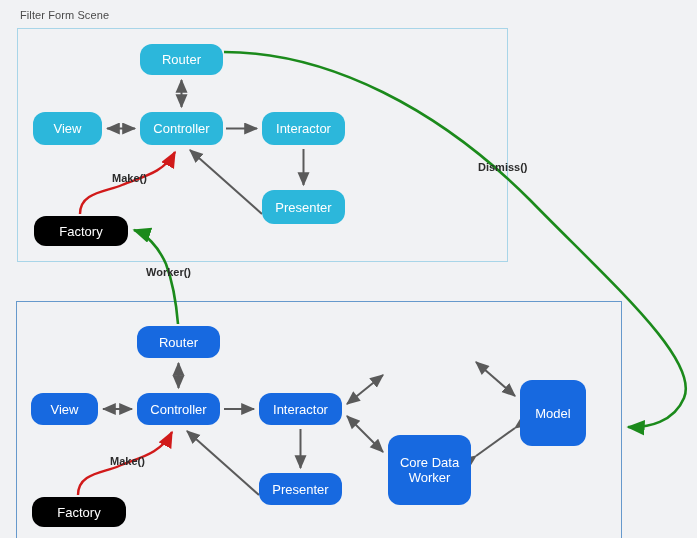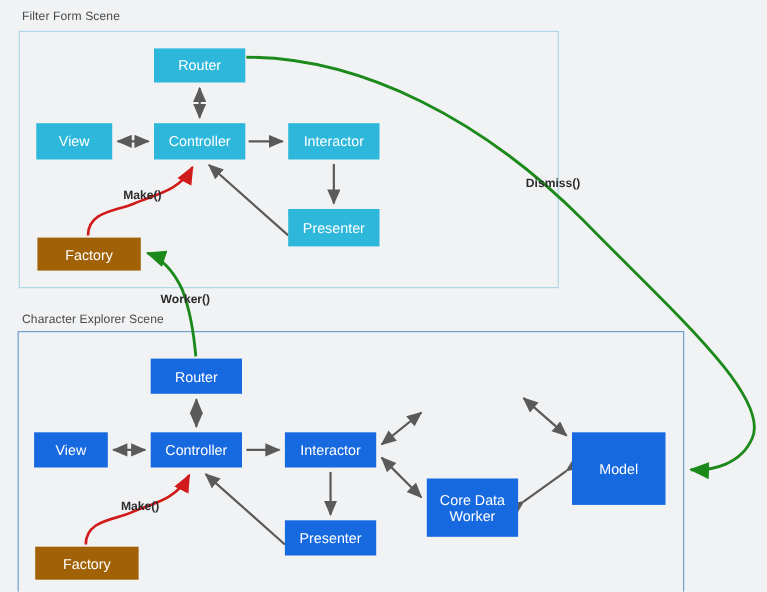--- a/index.html
+++ b/index.html
@@ -34,24 +34,25 @@
     box-sizing: border-box;
     display: flex;
     align-items: center;
     justify-content: center;
     text-align: center;
     color: #ffffff;
     font-size: 13px;
     line-height: 15px;
     padding: 2px 4px;
     z-index: 3;
+    border-radius: 12px;
   }
   .node.cyan  { background: #2cb7db; }
   .node.blue  { background: #1769e0; }
-  .node.orange{ background: #a16207; }
+  .node.orange{ background: #000000; }
   .node.big   { font-size: 13px; }
   .edge-label {
     position: absolute;
     font-size: 11px;
     font-weight: bold;
     color: #2b2b2b;
     white-space: nowrap;
     z-index: 4;
   }
 </style>
@@ -128,41 +129,40 @@
   </div>
   <div class="node cyan" style="left:262px; top:190px; width:83px; height:34px;">
     <span>Presenter</span>
   </div>
   <div class="node orange" style="left:34px; top:216px; width:94px; height:30px;">
     <span>Factory</span>
   </div>
 
   <div class="edge-label" style="left:112px; top:172px;">Make()</div>
 
-  <div class="scene-label" style="left:20px; top:285px;">Character Explorer Scene</div>
 
   <div class="node blue" style="left:137px; top:326px; width:83px; height:32px;">
     <span>Router</span>
   </div>
   <div class="node blue" style="left:31px; top:393px; width:67px; height:32px;">
     <span>View</span>
   </div>
   <div class="node blue" style="left:137px; top:393px; width:83px; height:32px;">
     <span>Controller</span>
   </div>
   <div class="node blue" style="left:259px; top:393px; width:83px; height:32px;">
     <span>Interactor</span>
   </div>
   <div class="node blue" style="left:259px; top:473px; width:83px; height:32px;">
     <span>Presenter</span>
   </div>
-  <div class="node blue big" style="left:388px; top:435px; width:83px; height:53px;">
+  <div class="node blue big" style="left:388px; top:435px; width:83px; height:70px;">
     <span>Core Data Worker</span>
   </div>
-  <div class="node blue" style="left:520px; top:380px; width:85px; height:66px;margin-top:13px;">
+  <div class="node blue" style="left:520px; top:380px; width:66px; height:66px;">
     <span>Model</span>
   </div>
   <div class="node orange" style="left:32px; top:497px; width:94px; height:30px;">
     <span>Factory</span>
   </div>
 
   <div class="edge-label" style="left:110px; top:455px;">Make()</div>
 
   <div class="edge-label" style="left:462px; top:161px;margin-left:16px;">Dismiss()</div>
   <div class="edge-label" style="left:146px; top:266px;">Worker()</div>

